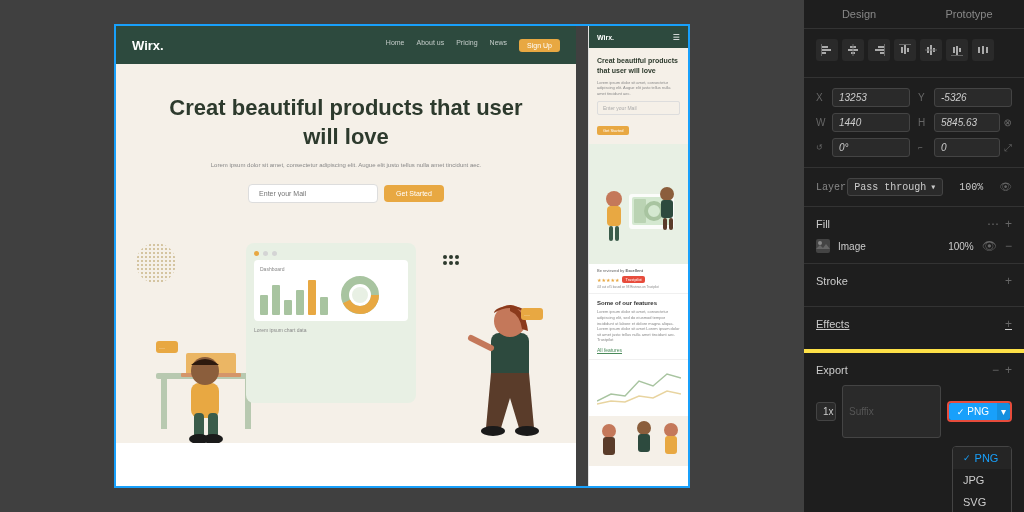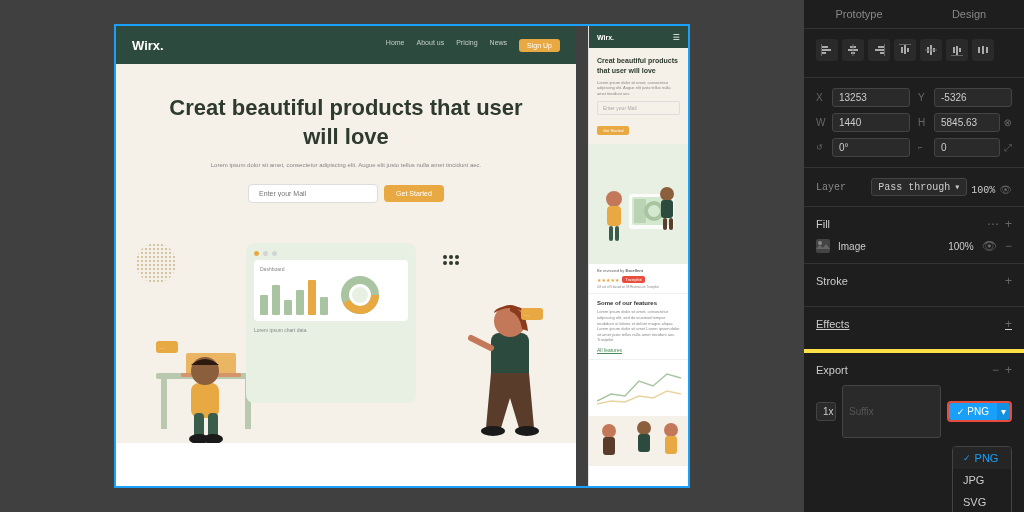--- a/index.html
+++ b/index.html
@@ -311,20 +311,21 @@
     }
 
     .coord-value {
       background: #2a2a2a;
       border: 1px solid #444;
       border-radius: 3px;
       padding: 3px 6px;
       font-size: 10px;
       color: #ccc;
       flex: 1;
+      font-style: italic;
     }
 
     .size-row {
       display: flex;
       gap: 8px;
       margin-bottom: 6px;
     }
 
     .size-field {
       flex: 1;
@@ -350,22 +351,22 @@
       font-family: Liberation Mono, monospace;
     }
 
     .layer-label {
       font-size: 10px;
       color: #888;
     }
 
     .layer-blend {
       display: flex;
-      align-items: flex-end;
-      gap: 4px;
+      align-items: center;
+      gap: 16px;
     }
 
     .blend-select {
       background: #2a2a2a;
       border: 1px solid #444;
       border-radius: 3px;
       padding: 2px 6px;
       font-size: 10px;
       color: #ccc;
       display: flex;
@@ -675,22 +676,22 @@
           <rect x="76" y="20" width="12" height="18" rx="3" fill="#e8a842"></rect>
         </svg>
       </div>
     </div>
   </div>
 </div>
 
 <div class="right-panel">
 
   <div class="panel-tabs">
+    <div class="panel-tab">Design</div>
     <div class="panel-tab">Prototype</div>
-    <div class="panel-tab">Design</div>
   </div>
 
   <div class="panel-section">
     <div class="align-buttons">
       <div class="align-btn">
         <svg width="12" height="12" viewBox="0 0 12 12">
             <rect x="1" y="2" width="6" height="2" fill="#aaa"></rect>
             <rect x="1" y="5" width="9" height="2" fill="#aaa"></rect>
             <rect x="1" y="8" width="4" height="2" fill="#aaa"></rect>
             <rect x="0" y="0" width="1" height="12" fill="#666"></rect>

